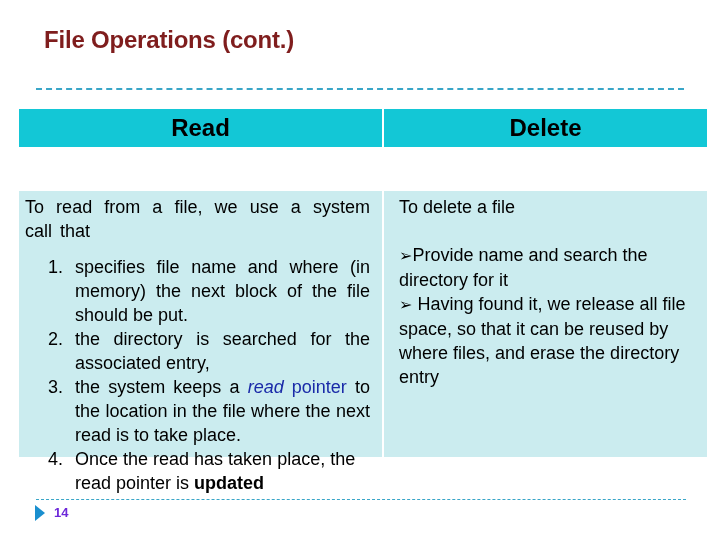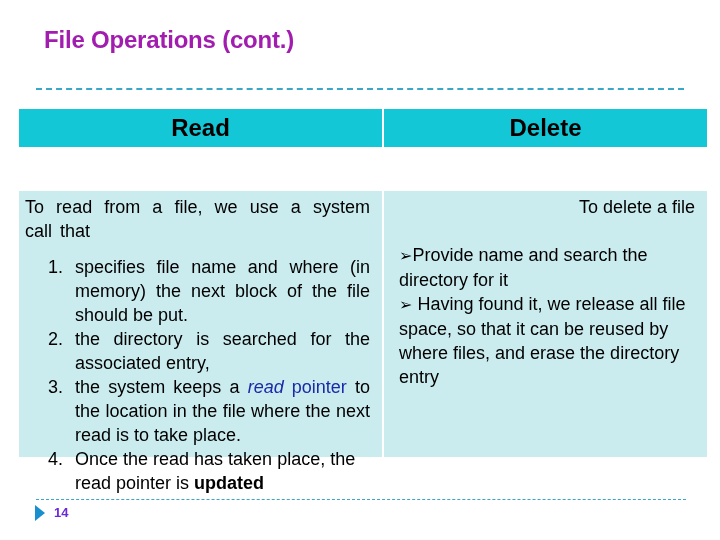--- a/index.html
+++ b/index.html
@@ -13,21 +13,21 @@
       position: relative;
       overflow: hidden;
       font-family: "Liberation Sans", sans-serif;
     }
     .slide-title {
       position: absolute;
       left: 44px;
       top: 26px;
       font-size: 24px;
       font-weight: bold;
-      color: #a21caf;
+      color: #7f1d1d;
       letter-spacing: -0.2px;
     }
     .rule-top {
       position: absolute;
       left: 36px;
       top: 88px;
       width: 648px;
       height: 0;
       border-top: 2px dashed #3aa6c8;
     }
@@ -97,21 +97,20 @@
     }
     .em-read {
       font-style: italic;
       color: #1a2aa8;
     }
     .blue {
       color: #1a2aa8;
     }
     .del-intro {
       margin: 0;
-      text-align: right;
     }
     .bullets {
       margin: 24px 0 0 0;
       padding: 0;
       list-style: none;
     }
     .bullets li {
       margin: 0;
     }
     .arrow {

